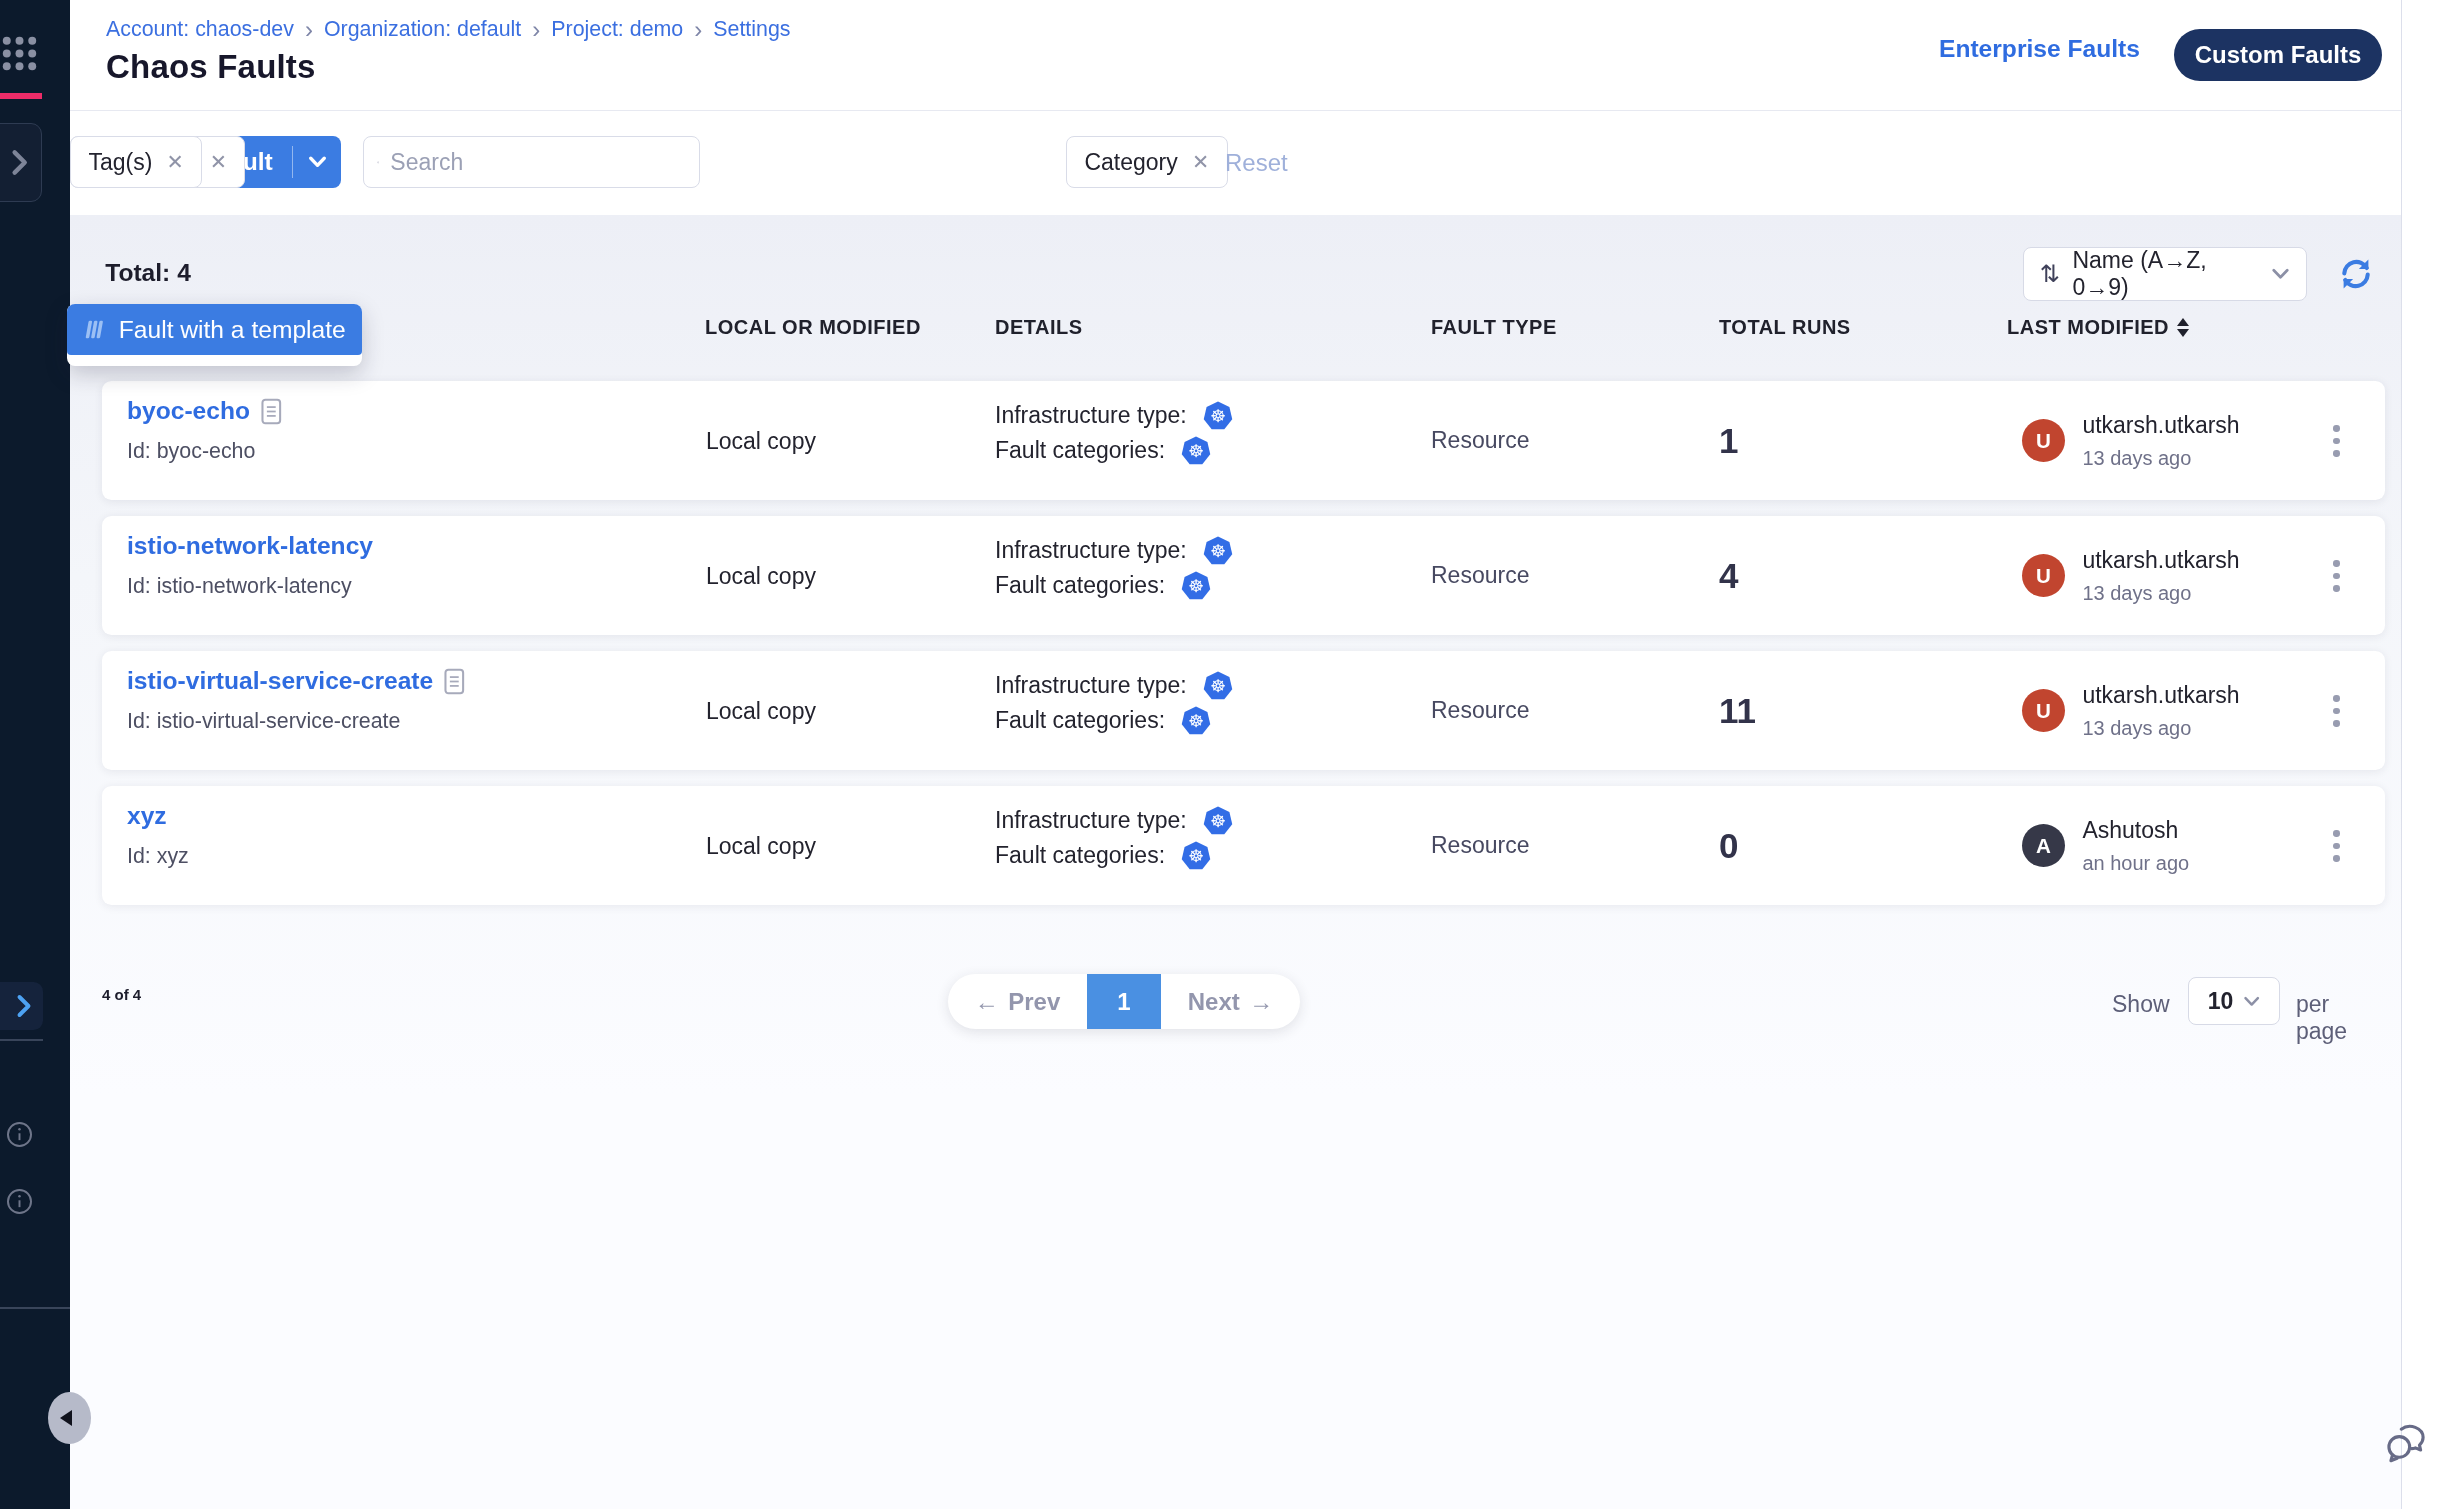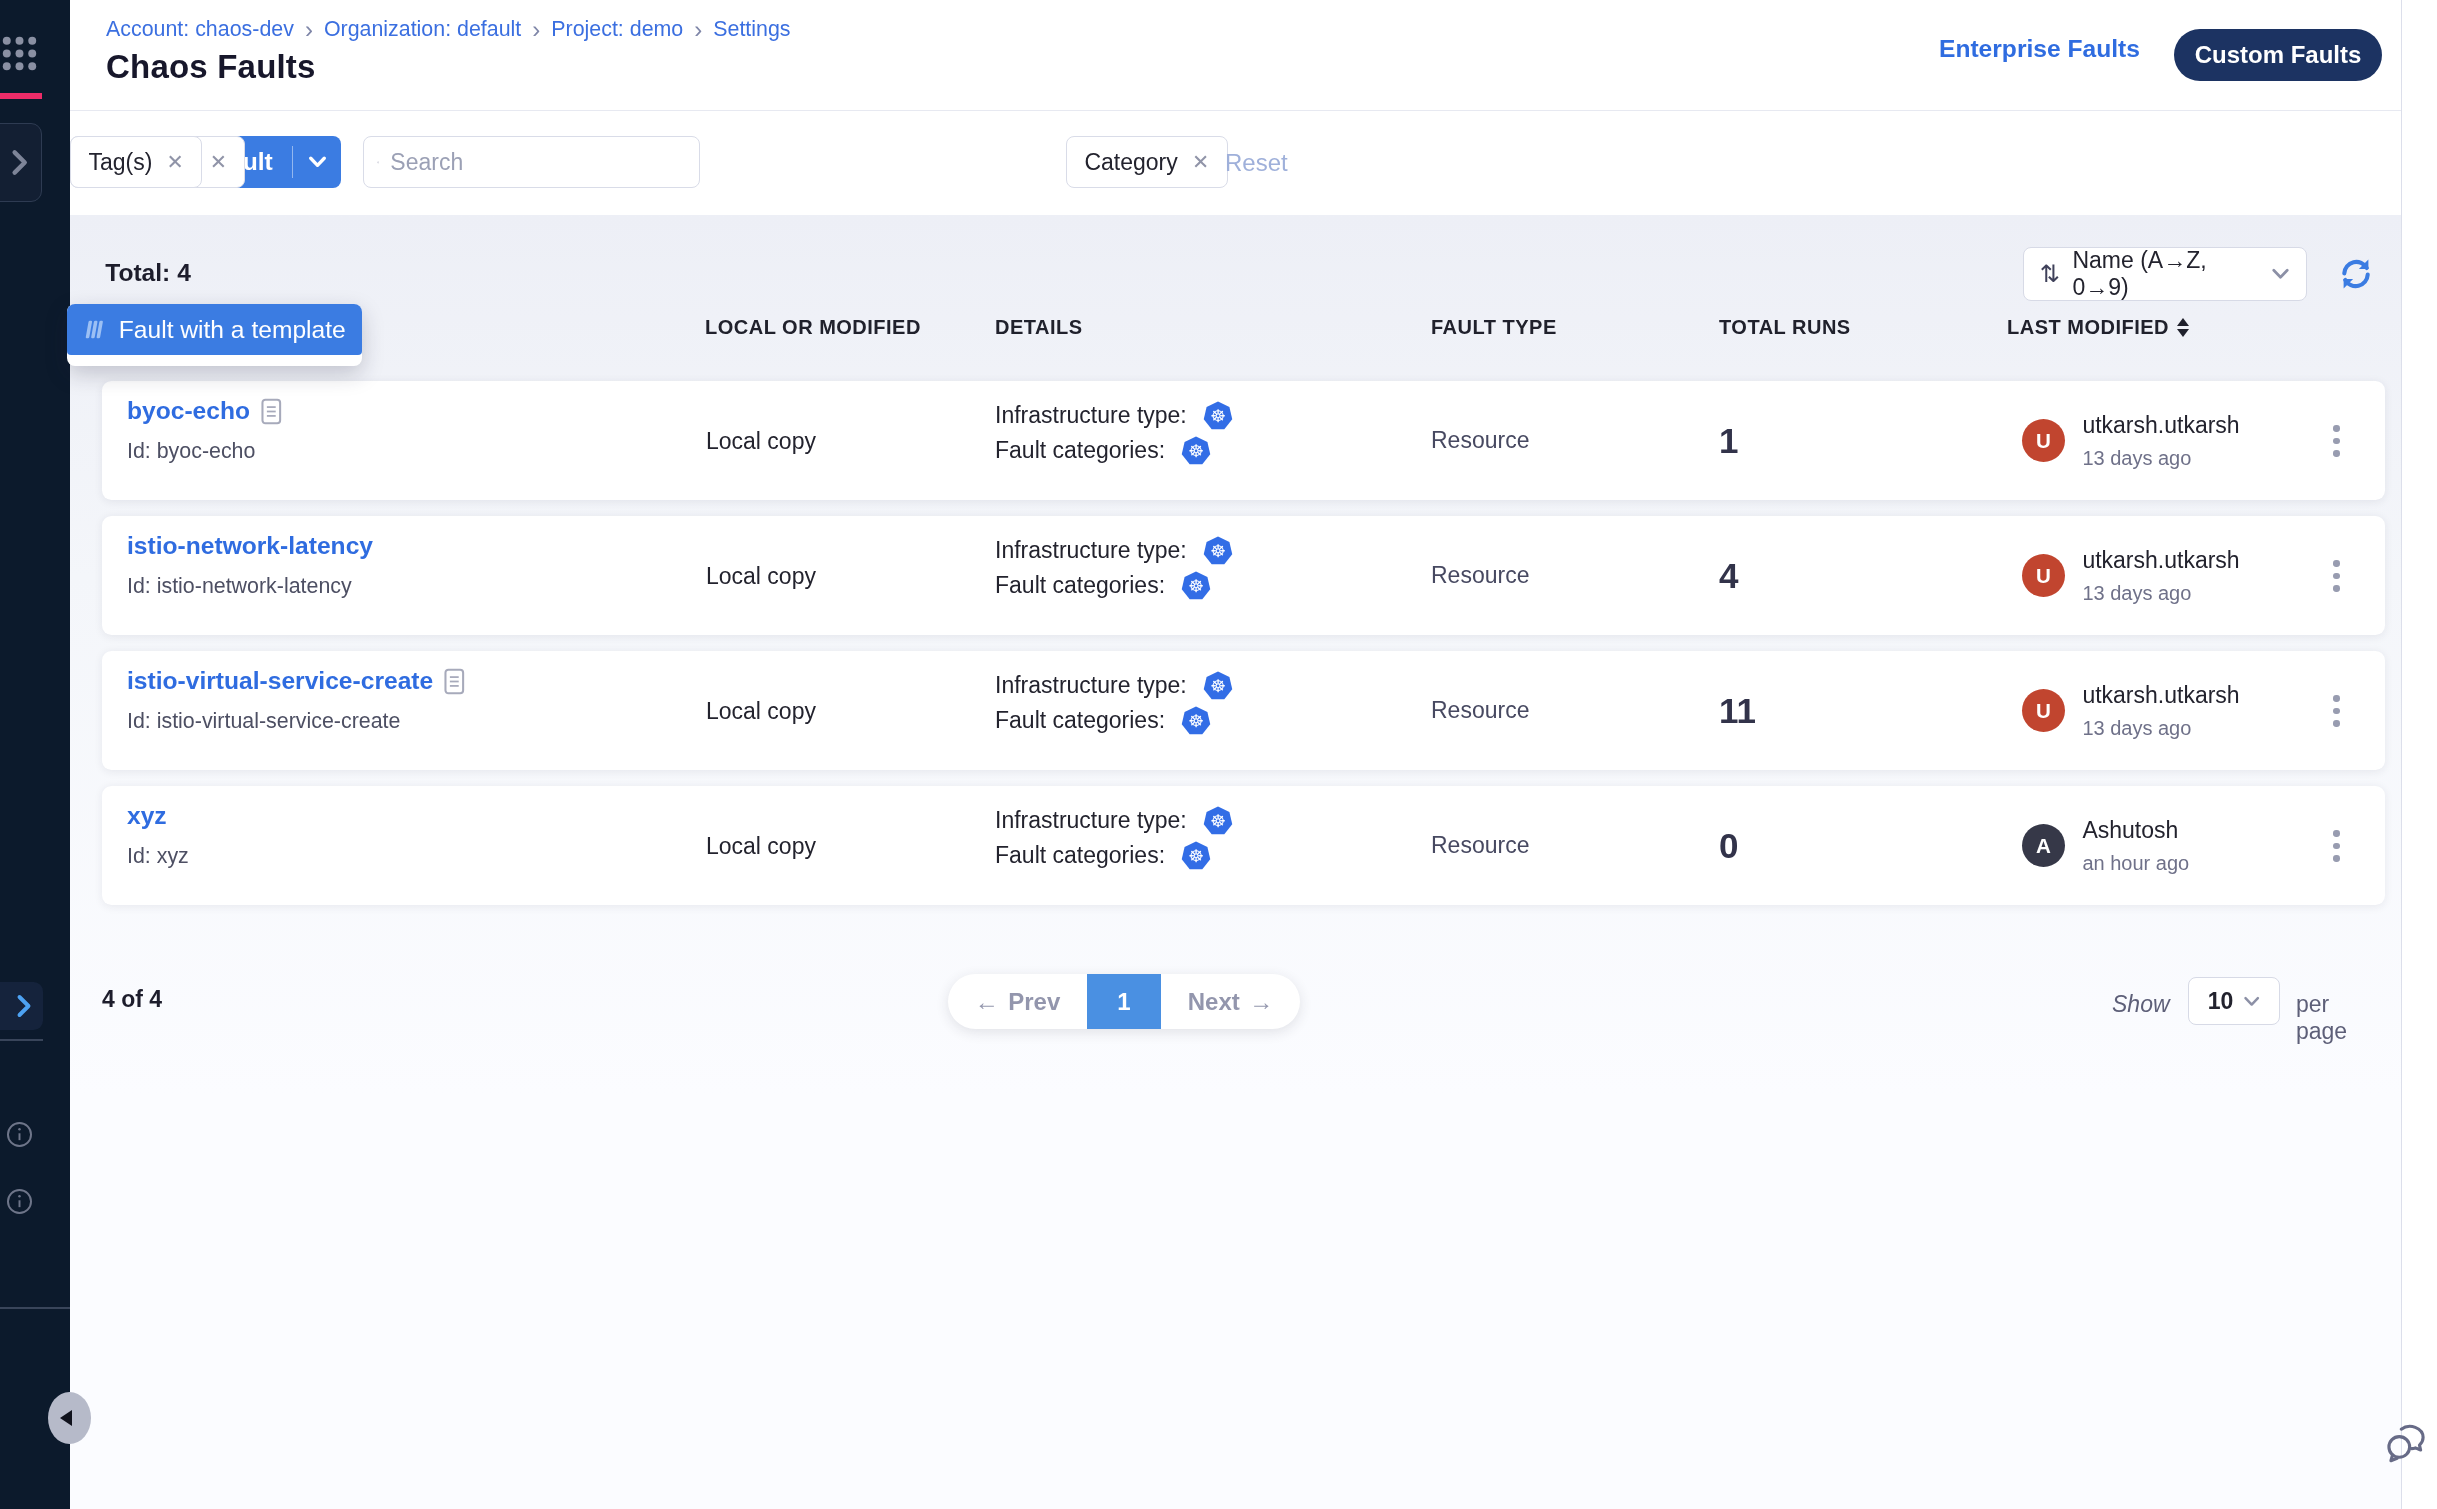--- a/index.html
+++ b/index.html
@@ -80,25 +80,25 @@
   .k8s-badge { width:30px; height:30px; }
   .cell-type { position:absolute; left:1329px; top:0; height:119px; display:flex; align-items:center; font-size:23px; color:#474961; }
   .cell-runs { position:absolute; left:1617px; top:0; height:119px; display:flex; align-items:center; font-size:35px; font-weight:700; color:#32334a; }
   .cell-modified { position:absolute; left:1920px; top:0; height:119px; display:flex; align-items:center; gap:17.4px; }
   .avatar { width:43px; height:43px; border-radius:50%; color:#fff; font-size:20.6px; font-weight:700; display:flex; align-items:center; justify-content:center; }
   .mod-name { font-size:23px; color:#23232e; }
   .mod-time { font-size:20px; color:#6f7189; margin-top:8px; }
   .kebab { position:absolute; right:32px; top:36px; width:32px; height:48px; display:flex; flex-direction:column; align-items:center; justify-content:center; gap:6.3px; cursor:pointer; }
   .kebab i { width:6.3px; height:6.3px; border-radius:50%; background:#989cb0; }
   
-  .range-label { position:absolute; left:0; top:771px; font-size:23px; font-weight:700; color:#1d1d2c; }
+  .range-label { position:absolute; left:0; top:771px; font-size:15px; font-weight:700; color:#1d1d2c; }
   .pager { position:absolute; left:846px; top:759px; height:55px; border-radius:28.5px; background:#fff; box-shadow:0 3.2px 12.7px rgba(40,41,61,.12); display:flex; overflow:hidden; align-items:stretch; }
   .pager .pg-btn { width:139px; display:flex; align-items:center; justify-content:center; gap:9.5px; font-size:24px; font-weight:600; color:#9396ad; cursor:pointer; }
   .pager .pg-num { width:74px; background:#4a90e2; color:#fff; font-size:24px; font-weight:700; display:flex; align-items:center; justify-content:center; cursor:pointer; }
-  .show-label { position:absolute; left:2010px; top:776px; font-size:23px; color:#5d5f78;font-style:italic; }
+  .show-label { position:absolute; left:2010px; top:776px; font-size:23px; color:#5d5f78; }
   .per-page-select { position:absolute; left:2086px; top:762px; width:92px; height:48px; background:#fff; border:1.6px solid #d7dae6; border-radius:8px; display:flex; align-items:center; justify-content:center; gap:9.5px; font-size:23px; font-weight:700; color:#23232e; cursor:pointer; }
   .per-page-select .caret { color:#8c90a6; }
   .per-page-label { position:absolute; left:2194px; top:776px; font-size:23px; color:#5d5f78; }
   .doc-icon { width:20.6px; height:27px; cursor:pointer; }
 </style>
 </head>
 <body>
 
 <div class="sidebar">
   <svg class="module-grid" viewBox="0 0 44 44">

